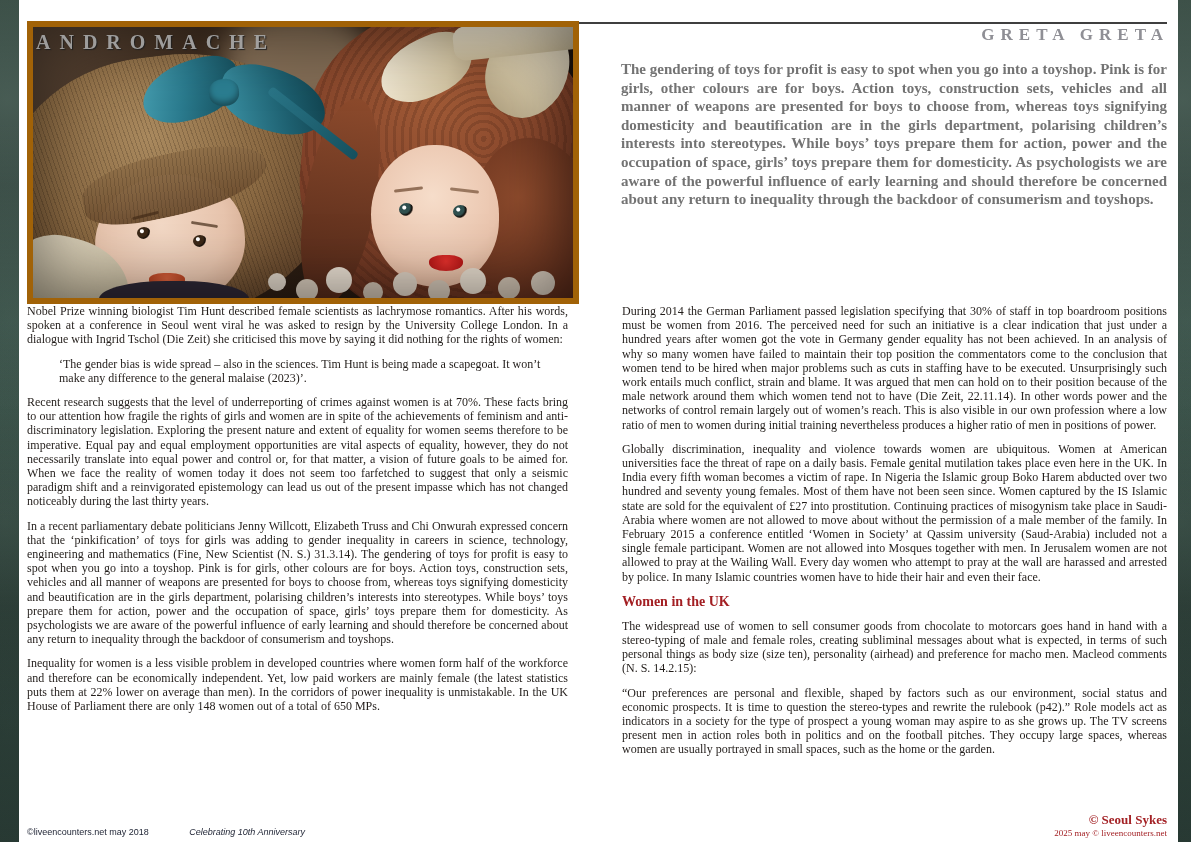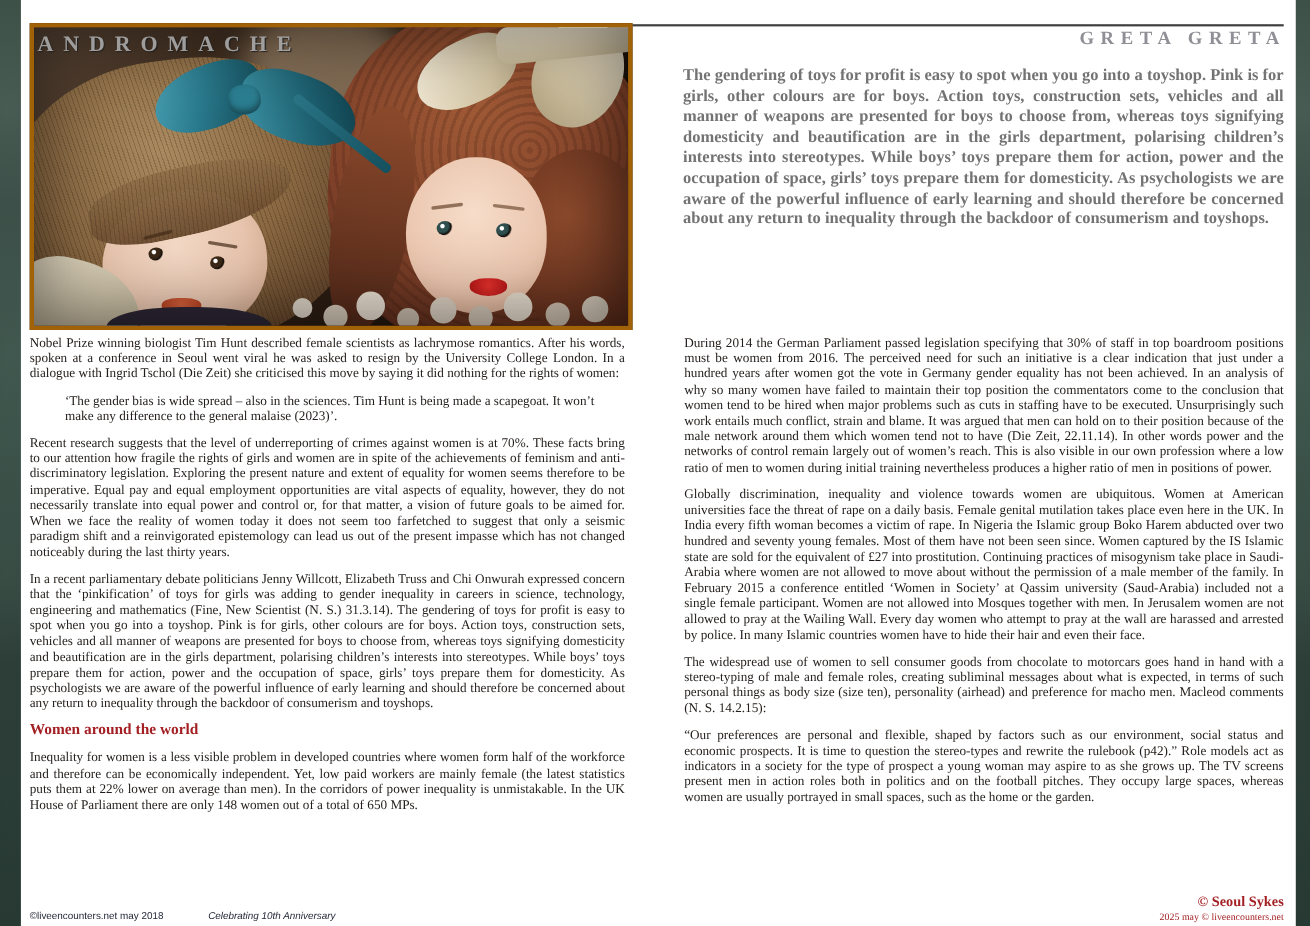--- a/index.html
+++ b/index.html
@@ -15,21 +15,21 @@
   .strip.left{left:0;width:19px;}
   .strip.right{left:1178px;width:13px;}
   .page{position:absolute;left:19px;top:0;width:1159px;height:842px;background:#ffffff;}
 
   .rule{position:absolute;left:556px;top:22px;width:592px;height:2px;background:#3f3f3f;}
   .author{position:absolute;top:25px;right:9px;font-weight:bold;font-size:17px;
           letter-spacing:6px;color:#8f8f95;}
 
   
   .photo{position:absolute;left:8px;top:21px;width:540px;height:271px;overflow:hidden;
-         border:4px solid #a16207;background:#241710;}
+         border:6px solid #a16207;background:#241710;}
   .photo div{position:absolute;}
   .ph-bg{left:0;top:0;right:0;bottom:0;
     background:linear-gradient(115deg,#5a4636 0%,#372619 35%,#1f130c 78%,#17100b 100%);}
   .ph-glow{left:190px;top:-22px;width:150px;height:110px;border-radius:50%;
     background:#c2a887;filter:blur(14px);opacity:.55;}
   .ld-hair{left:-25px;top:28px;width:330px;height:265px;border-radius:48% 52% 55% 45%;
     transform:rotate(-7deg);
     background:repeating-linear-gradient(78deg, rgba(30,18,8,.20) 0 1px, rgba(0,0,0,0) 1px 4px),
       radial-gradient(circle at 45% 30%, #a9895e 0%, #8a6942 45%, #5c3f27 82%);}
   .ld-face{left:62px;top:148px;width:150px;height:132px;border-radius:52% 48% 50% 50%;
@@ -164,27 +164,27 @@
       <div class="photo-title">ANDROMACHE</div>
     </div>
 
     <div class="pullquote">The gendering of toys for profit is easy to spot when you go into a toyshop. Pink is for girls, other colours are for boys. Action toys, construction sets, vehicles and all manner of weapons are presented for boys to choose from, whereas toys signifying domesticity and beautification are in the girls department, polarising children’s interests into stereotypes. While boys’ toys prepare them for action, power and the occupation of space, girls’ toys prepare them for domesticity. As psychologists we are aware of the powerful influence of early learning and should therefore be concerned about any return to inequality through the backdoor of consumerism and toyshops.</div>
 
     <div class="col left">
       <p>Nobel Prize winning biologist Tim Hunt described female scientists as lachrymose romantics. After his words, spoken at a conference in Seoul went viral he was asked to resign by the University College London. In a dialogue with Ingrid Tschol (Die Zeit) she criticised this move by saying it did nothing for the rights of women:</p>
       <p class="blockquote">‘The gender bias is wide spread – also in the sciences. Tim Hunt is being made a scapegoat. It won’t make any difference to the general malaise (2023)’.</p>
       <p>Recent research suggests that the level of underreporting of crimes against women is at 70%. These facts bring to our attention how fragile the rights of girls and women are in spite of the achievements of feminism and anti-discriminatory legislation. Exploring the present nature and extent of equality for women seems therefore to be imperative. Equal pay and equal employment opportunities are vital aspects of equality, however, they do not necessarily translate into equal power and control or, for that matter, a vision of future goals to be aimed for. When we face the reality of women today it does not seem too farfetched to suggest that only a seismic paradigm shift and a reinvigorated epistemology can lead us out of the present impasse which has not changed noticeably during the last thirty years.</p>
       <p>In a recent parliamentary debate politicians Jenny Willcott, Elizabeth Truss and Chi Onwurah expressed concern that the ‘pinkification’ of toys for girls was adding to gender inequality in careers in science, technology, engineering and mathematics (Fine, New Scientist (N. S.) 31.3.14). The gendering of toys for profit is easy to spot when you go into a toyshop. Pink is for girls, other colours are for boys. Action toys, construction sets, vehicles and all manner of weapons are presented for boys to choose from, whereas toys signifying domesticity and beautification are in the girls department, polarising children’s interests into stereotypes. While boys’ toys prepare them for action, power and the occupation of space, girls’ toys prepare them for domesticity. As psychologists we are aware of the powerful influence of early learning and should therefore be concerned about any return to inequality through the backdoor of consumerism and toyshops.</p>
-      <h2 class="spaced">Women around the world</h2>
       <p>Inequality for women is a less visible problem in developed countries where women form half of the workforce and therefore can be economically independent. Yet, low paid workers are mainly female (the latest statistics puts them at 22% lower on average than men). In the corridors of power inequality is unmistakable. In the UK House of Parliament there are only 148 women out of a total of 650 MPs.</p>
     </div>
 
     <div class="col right">
       <p>During 2014 the German Parliament passed legislation specifying that 30% of staff in top boardroom positions must be women from 2016. The perceived need for such an initiative is a clear indication that just under a hundred years after women got the vote in Germany gender equality has not been achieved. In an analysis of why so many women have failed to maintain their top position the commentators come to the conclusion that women tend to be hired when major problems such as cuts in staffing have to be executed. Unsurprisingly such work entails much conflict, strain and blame. It was argued that men can hold on to their position because of the male network around them which women tend not to have (Die Zeit, 22.11.14). In other words power and the networks of control remain largely out of women’s reach. This is also visible in our own profession where a low ratio of men to women during initial training nevertheless produces a higher ratio of men in positions of power.</p>
       <p>Globally discrimination, inequality and violence towards women are ubiquitous. Women at American universities face the threat of rape on a daily basis. Female genital mutilation takes place even here in the UK. In India every fifth woman becomes a victim of rape. In Nigeria the Islamic group Boko Harem abducted over two hundred and seventy young females. Most of them have not been seen since. Women captured by the IS Islamic state are sold for the equivalent of £27 into prostitution.  Continuing practices of misogynism take place in Saudi-Arabia where women are not allowed to move about without the permission of a male member of the family. In February 2015 a conference entitled ‘Women in Society’ at Qassim university (Saud-Arabia) included not a single female participant. Women are not allowed into Mosques together with men. In Jerusalem women are not allowed to pray at the Wailing Wall. Every day women who attempt to pray at the wall are harassed and arrested by police. In many Islamic countries women have to hide their hair and even their face.</p>
+      <h2 class="spaced">Women in the UK</h2>
       <p>The widespread use of women to sell consumer goods from chocolate to motorcars goes hand in hand with a stereo-typing of male and female roles, creating subliminal messages about what is expected, in terms of such personal things as body size (size ten), personality (airhead) and preference for macho men. Macleod comments (N. S. 14.2.15):</p>
       <p>“Our preferences are personal and flexible, shaped by factors such as our environment, social status and economic prospects. It is time to question the stereo-types and rewrite the rulebook (p42).” Role models act as indicators in a society for the type of prospect a young woman may aspire to as she grows up. The TV screens present men in action roles both in politics and on the football pitches. They occupy large spaces, whereas women are usually portrayed in small spaces, such as the home or the garden.</p>
     </div>
 
     <div class="footer-left"><span>©liveencounters.net may 2018</span> <span class="tagline">Celebrating 10th Anniversary</span></div>
 
     <div class="footer-right">
       <div class="sig">© Seoul Sykes</div>
       <div class="copy">2025 may © liveencounters.net</div>
     </div>

